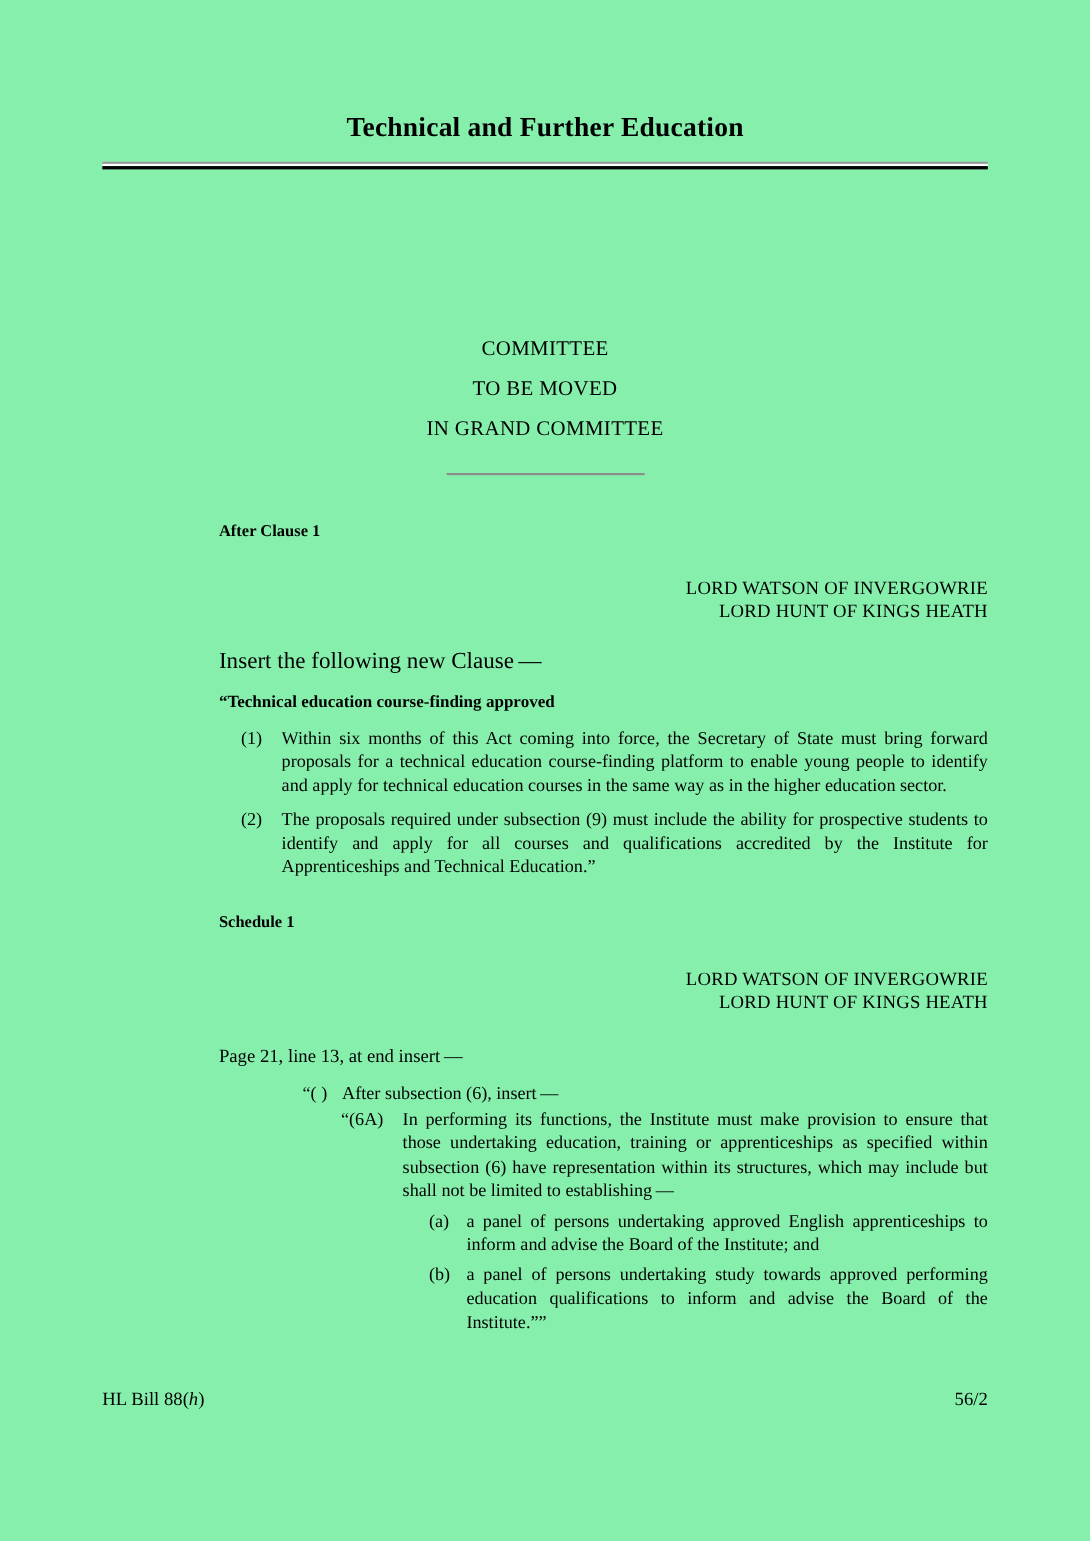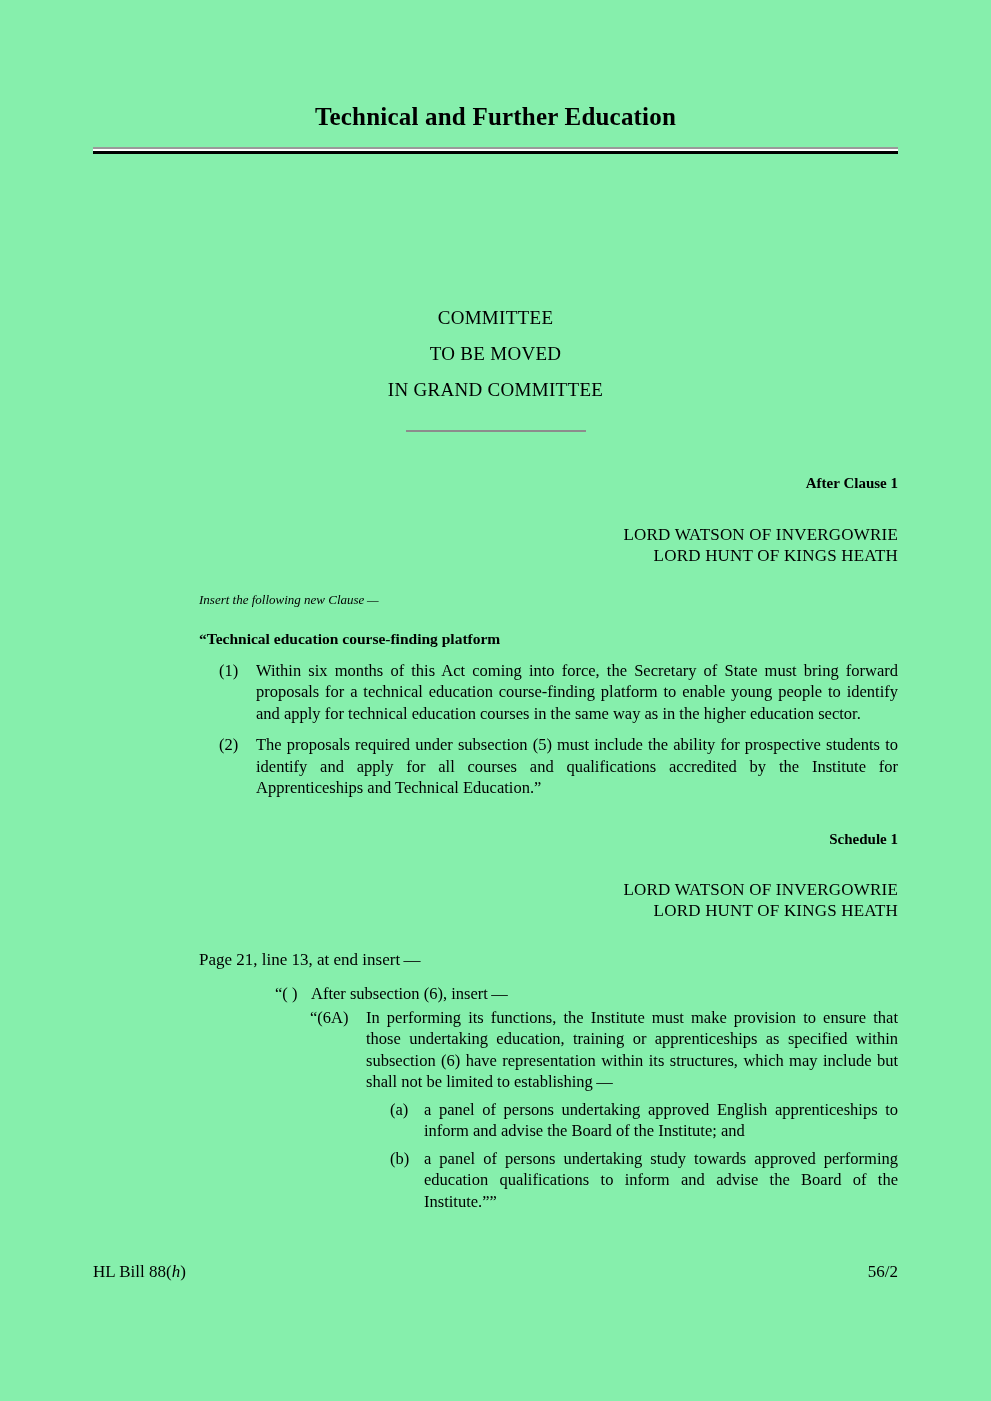--- a/index.html
+++ b/index.html
@@ -79,36 +79,35 @@
   
   .body {
     position: absolute;
     left: 199px;
     top: 474px;
     width: 699px;
   }
   .section-heading {
     font-size: 15px;
     font-weight: bold;
-    text-align: right;
+    text-align: left;
     margin: 0;
     line-height: 1.3;
   }
   .sponsors {
     text-align: right;
     font-size: 17px;
     line-height: 21px;
     margin-top: 30px;
     letter-spacing: 0.2px;
   }
   .lead-in {
-    font-size: 13px;
+    font-size: 21px;
     line-height: 22px;
     margin-top: 23px;
-    font-style: italic;
   }
   .clause-title {
     font-size: 15.5px;
     font-weight: bold;
     line-height: 22px;
     margin-top: 17px;
   }
 
   
   .row {
@@ -191,30 +190,30 @@
 
     <div class="section-heading">After Clause 1</div>
 
     <div class="sponsors">
       <div>LORD WATSON OF INVERGOWRIE</div>
       <div>LORD HUNT OF KINGS HEATH</div>
     </div>
 
     <div class="lead-in">Insert the following new Clause —</div>
 
-    <div class="clause-title">“Technical education course-finding platform</div>
+    <div class="clause-title">“Technical education course-finding approved</div>
 
     <div class="row lvl1">
       <span class="marker">(1)</span>
       <span class="content">Within six months of this Act coming into force, the Secretary of State must bring forward proposals for a technical education course-finding platform to enable young people to identify and apply for technical education courses in the same way as in the higher education sector.</span>
     </div>
 
     <div class="row lvl1">
       <span class="marker">(2)</span>
-      <span class="content">The proposals required under subsection (5) must include the ability for prospective students to identify and apply for all courses and qualifications accredited by the Institute for Apprenticeships and Technical Education.”</span>
+      <span class="content">The proposals required under subsection (9) must include the ability for prospective students to identify and apply for all courses and qualifications accredited by the Institute for Apprenticeships and Technical Education.”</span>
     </div>
 
     <div class="schedule-block">
       <div class="section-heading">Schedule 1</div>
 
       <div class="sponsors">
         <div>LORD WATSON OF INVERGOWRIE</div>
         <div>LORD HUNT OF KINGS HEATH</div>
       </div>
 

